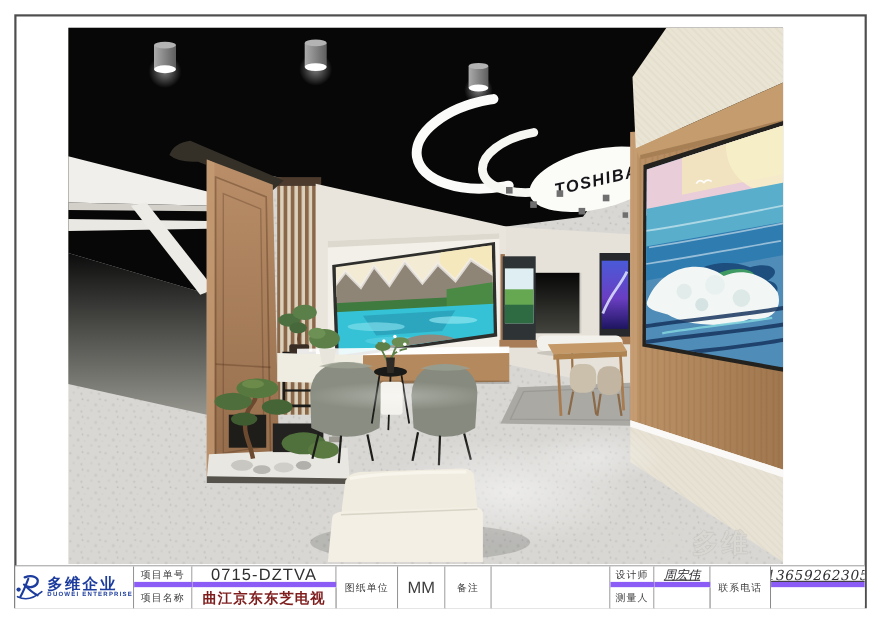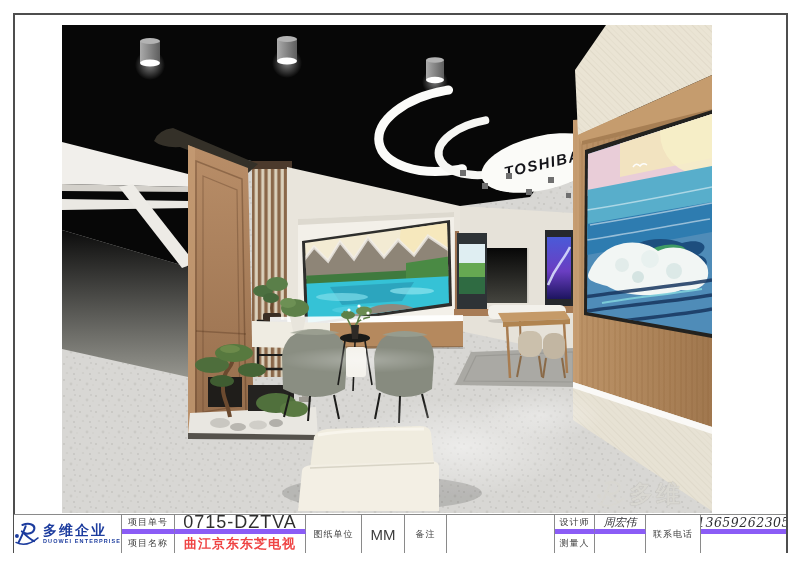--- a/index.html
+++ b/index.html
@@ -20,24 +20,24 @@
     display:grid;z-index:7;background:#fff;
     grid-template-columns:108px 53px 131px 56px 43px 42px 108px 40px 51px 55px 85px;
     grid-template-rows:19px 19px;border-top:1px solid #8a8a8a;}
   .tb-cell{border-right:1px solid #8a8a8a;display:flex;align-items:center;
     justify-content:center;box-sizing:border-box;overflow:hidden;background:#fff;}
   .tb-cell.last{border-right:none;align-items:center;}
   .rb{border-bottom:5px solid #8b5cf6;}
   .span2{grid-row:1/3;}
   .row1{grid-row:1;} .row2{grid-row:2;}
   .tb-label{font-size:9px;color:#3d3d3d;letter-spacing:1px;}
-  .tb-projno{font-size:18px;color:#2f2f2f;letter-spacing:1px;}
-  .tb-projname{font-size:13px;font-weight:bold;color:#ef4444;letter-spacing:1px;}
+  .tb-projno{font-size:15px;color:#2f2f2f;letter-spacing:1px;}
+  .tb-projname{font-size:13px;font-weight:bold;color:#7f1d1d;letter-spacing:1px;}
   .tb-unit{font-size:15px;color:#3d3d3d;}
-  .hand{font-family:"DejaVu Serif",serif;font-style:italic;color:#2e2e33;}
+  .hand{font-family:"DejaVu Serif",serif;font-style:italic;color:#2e2e33;text-decoration:underline;}
   .tb-designer{font-size:11px;}
   .tb-phone{font-size:12.5px;letter-spacing:.5px;}
   
   .logo-cell{gap:3px;color:#1c3c9e;}
   .logo-stack{display:flex;flex-direction:column;align-items:flex-start;line-height:1;}
   .logo-cn{font-size:14px;font-weight:bold;letter-spacing:2px;color:#1c3c9e;}
   .logo-en{font-size:5.5px;font-weight:bold;letter-spacing:1.1px;color:#1c3c9e;margin-top:2px;}
 </style>
 </head>
 <body>

